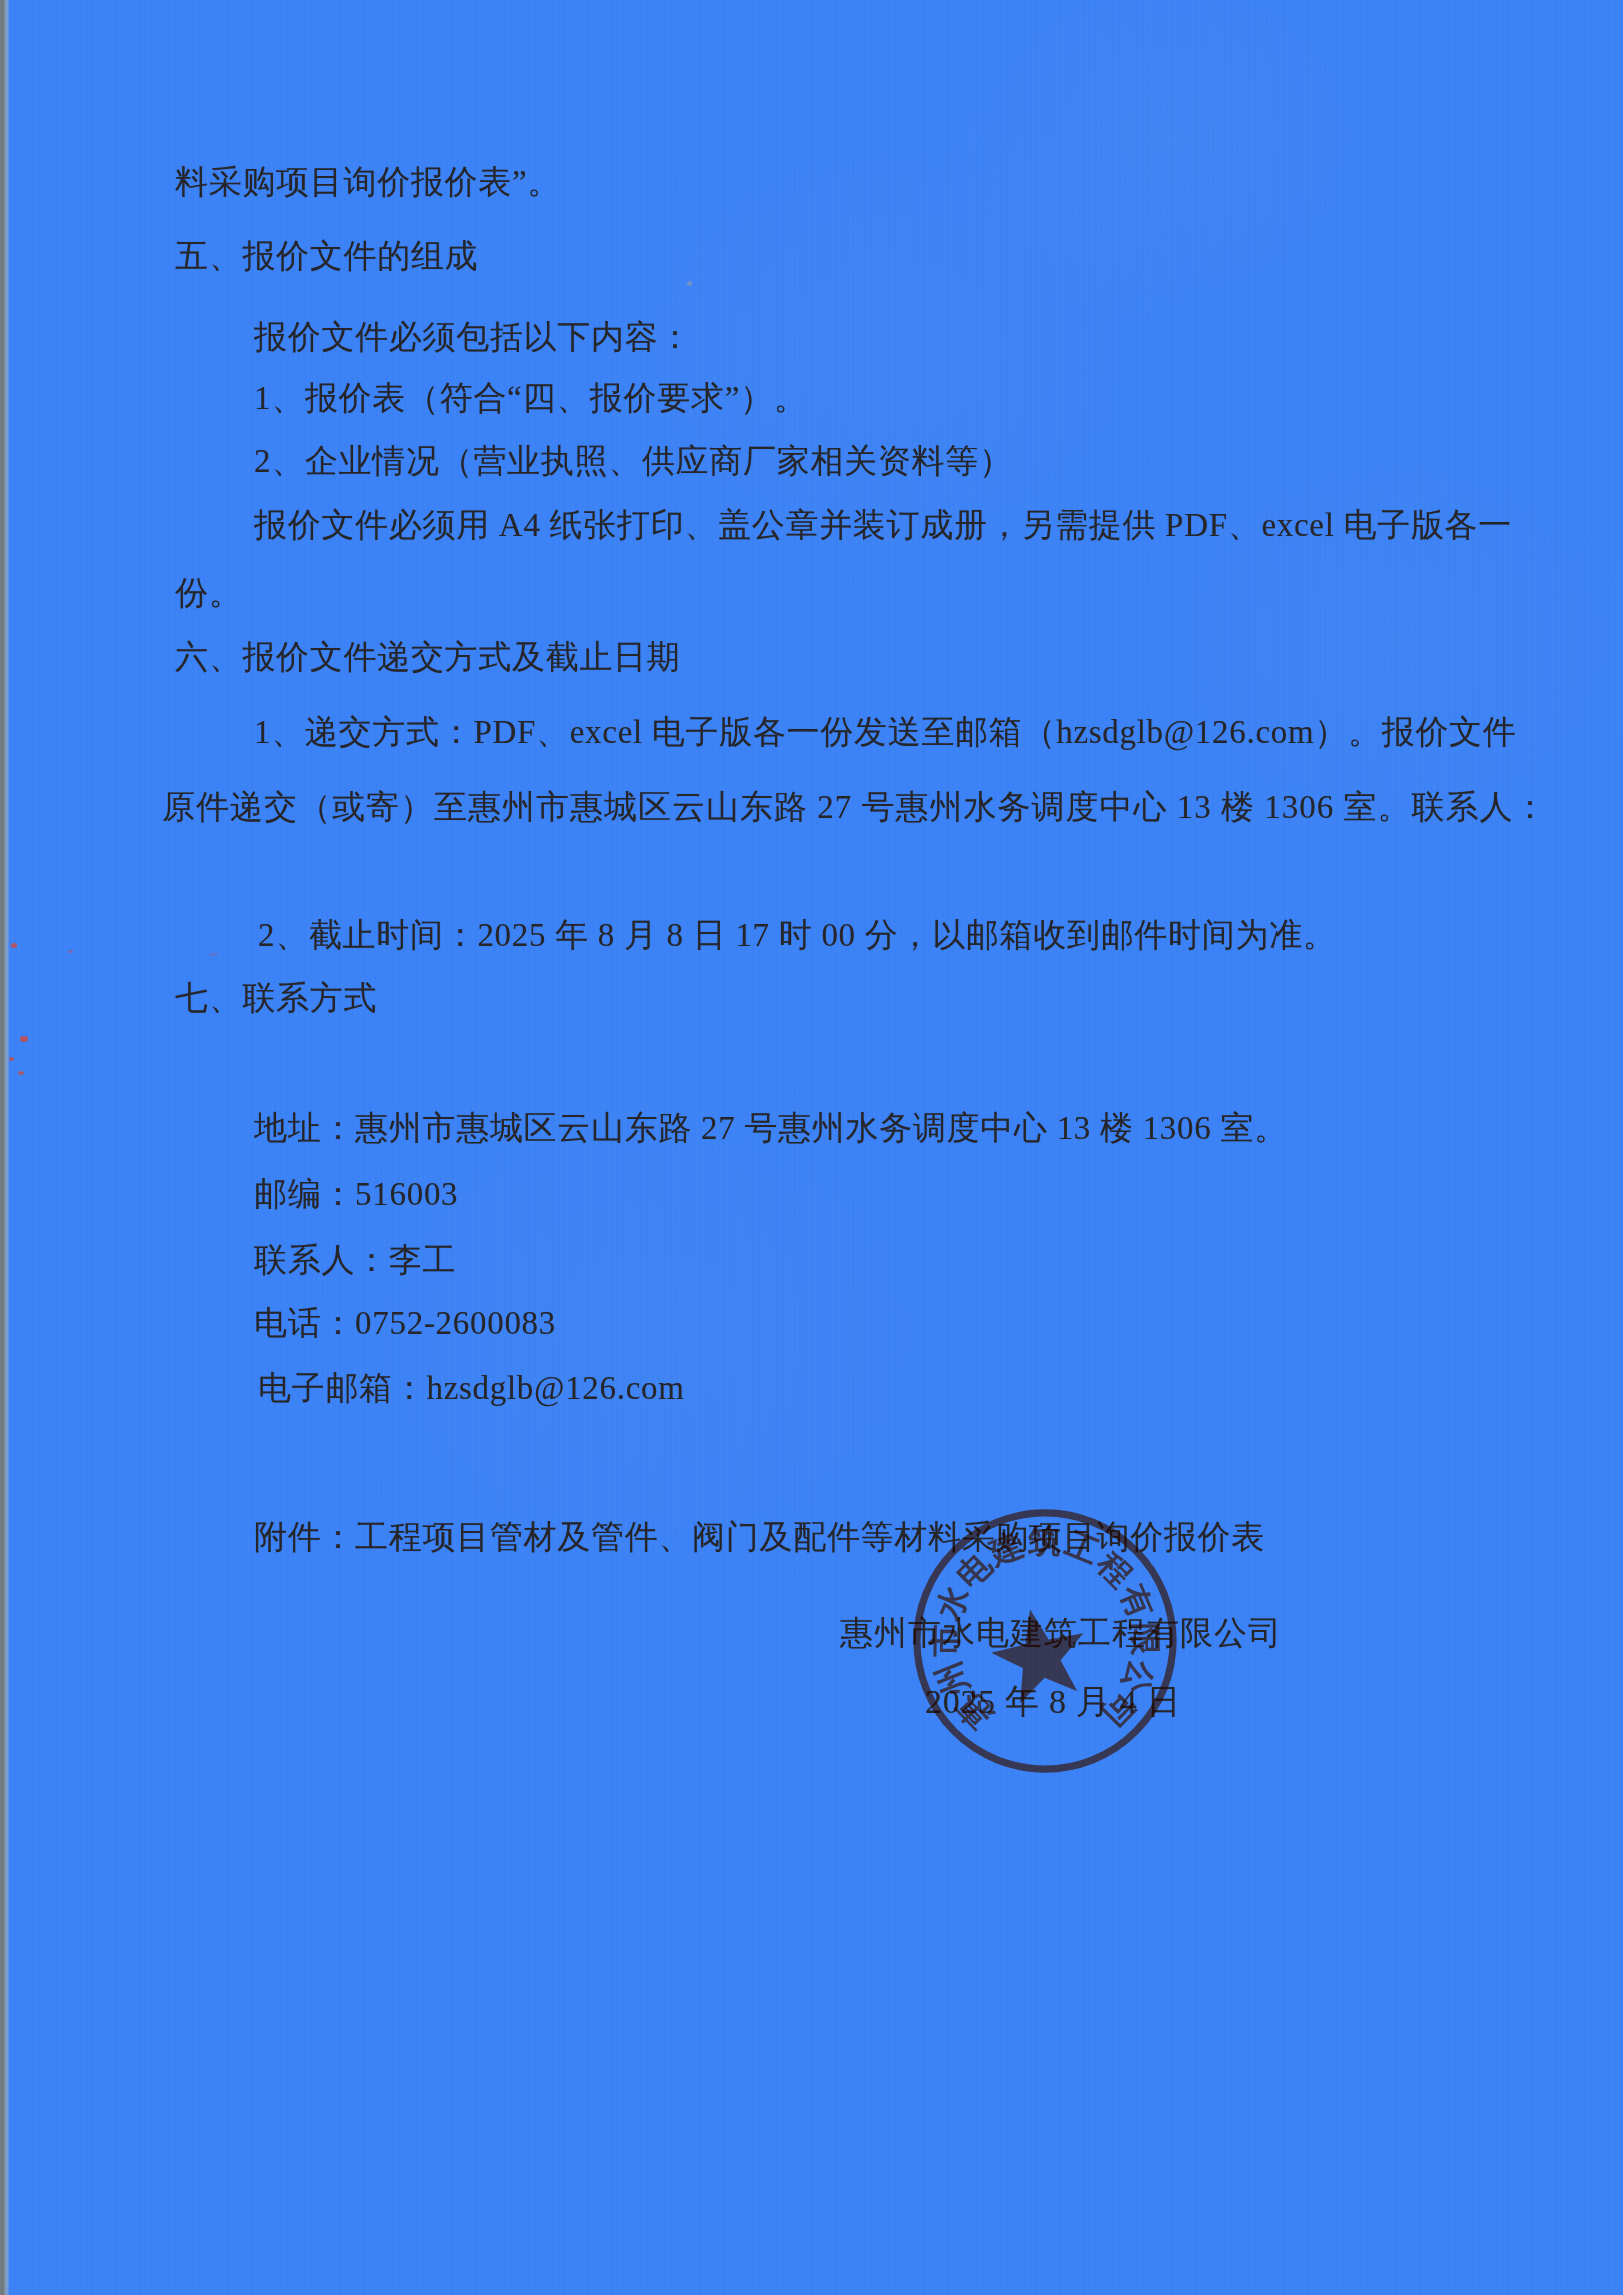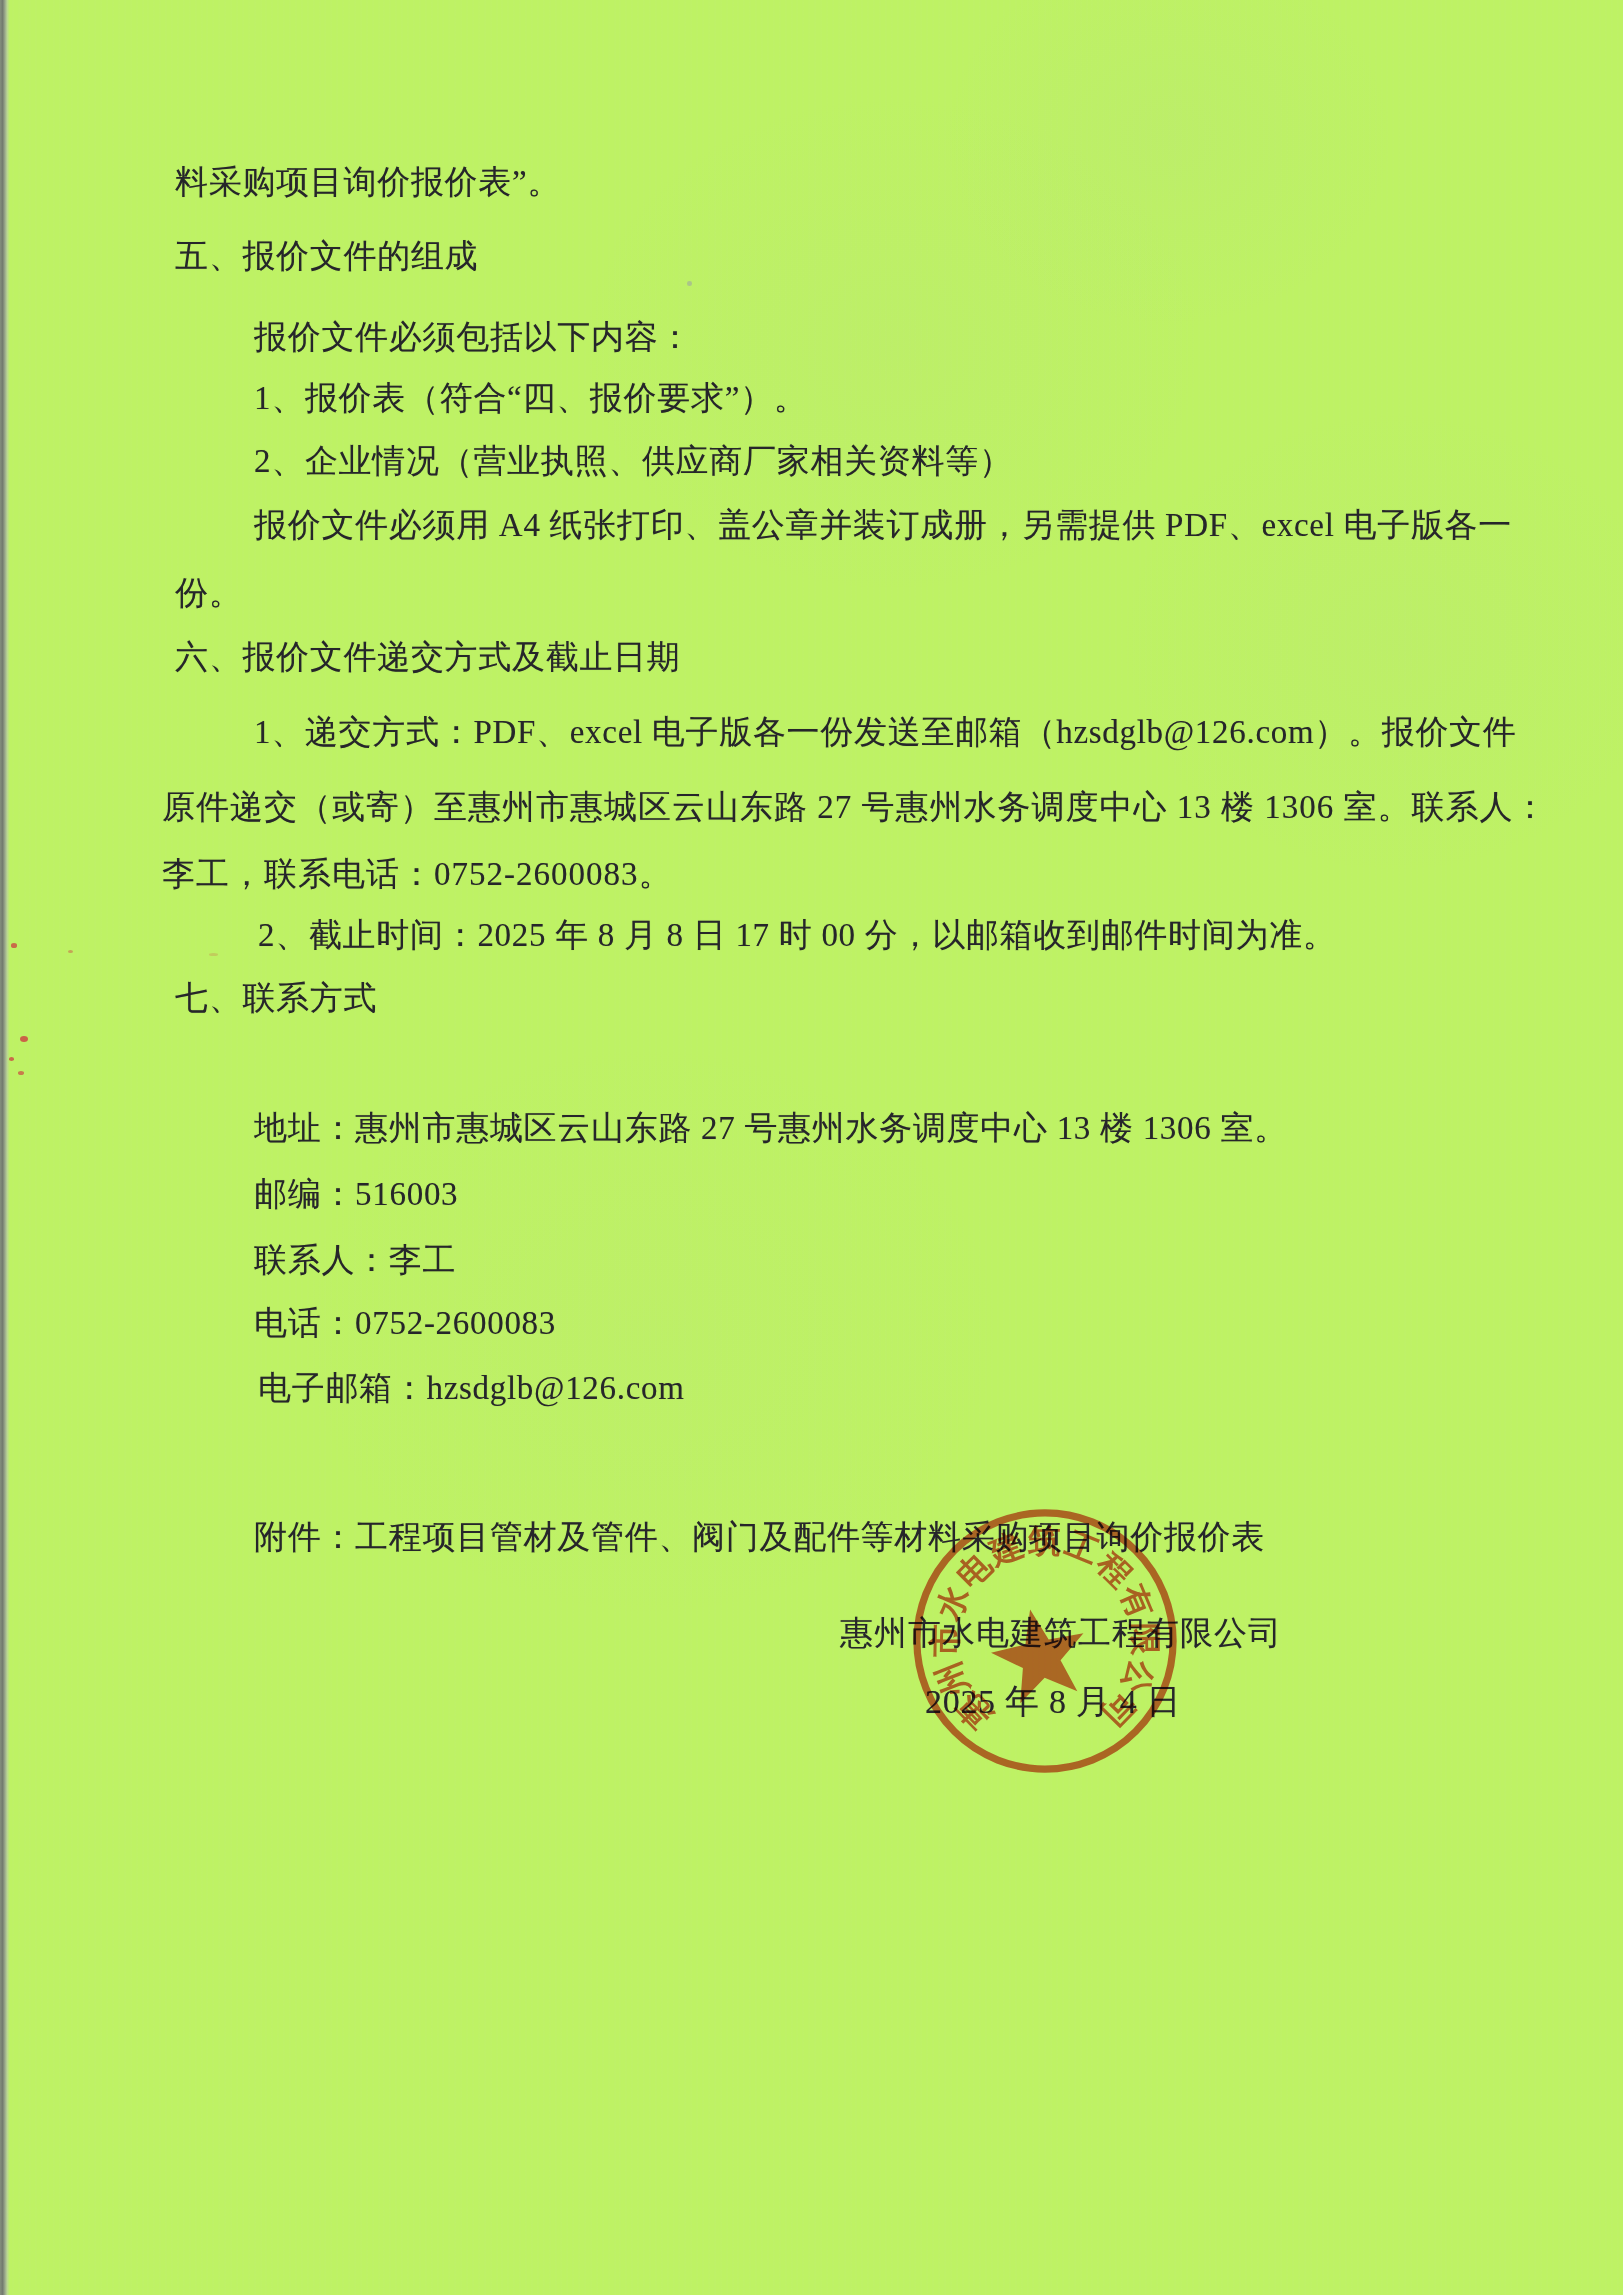--- a/index.html
+++ b/index.html
@@ -1,19 +1,19 @@
 <!DOCTYPE html>
 <html style="font-size:10.5px"><head>
 <meta charset="utf-8">
 <style>
   html,body{margin:0;padding:0;background:#e9ebee;}
   .page{
     position:relative;
     width:1623px;height:2295px;
-    background:#bef264;
+    background:#3b82f6;
     overflow:hidden;
     font-family:"Liberation Serif","DejaVu Serif",serif;
     color:#26262a;
   }
   
   .noise{
     position:absolute;inset:0;pointer-events:none;
     background:
       radial-gradient(327px 275px at 72% 6%,  rgba(160,170,185,.055), transparent 70%),
       radial-gradient(458px 366px at 55% 15%, rgba(160,170,185,.045), transparent 70%),
@@ -57,21 +57,20 @@
   <div class="line m" style="top:160px">料采购项目询价报价表”。</div>
   <div class="line m" style="top:234px">五、报价文件的组成</div>
   <div class="line i" style="top:315px">报价文件必须包括以下内容：</div>
   <div class="line i" style="top:376px">1、报价表（符合“四、报价要求”）。</div>
   <div class="line i" style="top:439px">2、企业情况（营业执照、供应商厂家相关资料等）</div>
   <div class="line i" style="top:503px">报价文件必须用 A4 纸张打印、盖公章并装订成册，另需提供 PDF、excel 电子版各一</div>
   <div class="line m" style="top:571px">份。</div>
   <div class="line m" style="top:635px">六、报价文件递交方式及截止日期</div>
   <div class="line i" style="top:710px">1、递交方式：PDF、excel 电子版各一份发送至邮箱（hzsdglb@126.com）。报价文件</div>
   <div class="line w" style="top:785px">原件递交（或寄）至惠州市惠城区云山东路 27 号惠州水务调度中心 13 楼 1306 室。联系人：</div>
-  <div class="line w" style="top:852px">李工，联系电话：0752-2600083。</div>
   <div class="line i" style="top:913px;left:258px">2、截止时间：2025 年 8 月 8 日 17 时 00 分，以邮箱收到邮件时间为准。</div>
   <div class="line m" style="top:976px">七、联系方式</div>
   <div class="line i" style="top:1106px">地址：惠州市惠城区云山东路 27 号惠州水务调度中心 13 楼 1306 室。</div>
   <div class="line i" style="top:1172px">邮编：516003</div>
   <div class="line i" style="top:1238px">联系人：李工</div>
   <div class="line i" style="top:1301px">电话：0752-2600083</div>
   <div class="line i" style="top:1366px;left:258px">电子邮箱：hzsdglb@126.com</div>
   <div class="line i" style="top:1515px">附件：工程项目管材及管件、阀门及配件等材料采购项目询价报价表</div>
 
   <div class="line sig-company" style="top:1611px">惠州市水电建筑工程有限公司</div>

